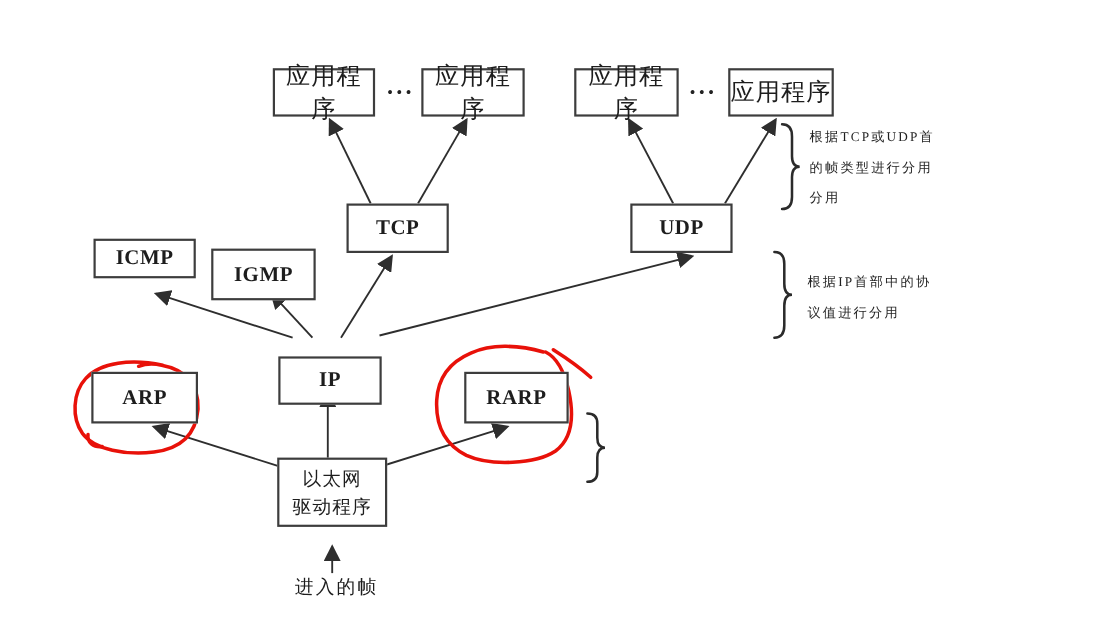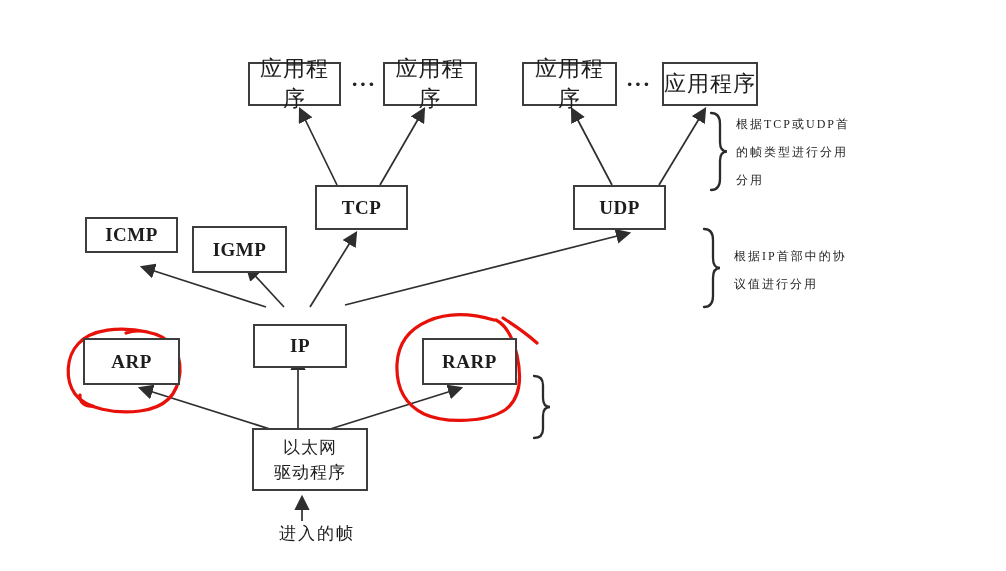--- a/index.html
+++ b/index.html
@@ -106,28 +106,28 @@
     <span class="lbl-en">IP</span>
   </div>
 
   <div class="node" style="left:83px;top:338px;width:97px;height:47px">
     <span class="lbl-en">ARP</span>
   </div>
   <div class="node" style="left:422px;top:338px;width:95px;height:47px">
     <span class="lbl-en">RARP</span>
   </div>
 
-  <div class="node" style="left:252px;top:428px;width:116px;height:63px">
+  <div class="node" style="left:252px;top:416px;width:100px;height:63px">
     <div class="twoline">
       <div>以太网</div>
       <div>驱动程序</div>
     </div>
   </div>
 
-  <div class="caption" style="left:279px;top:522px">进入的帧</div>
+  <div class="caption" style="left:268px;top:522px">进入的帧</div>
 
   <div class="ann" style="left:736px;top:110px">
     <div>根据TCP或UDP首</div>
     <div>的帧类型进行分用</div>
     <div>分用</div>
   </div>
 
   <div class="ann" style="left:734px;top:242px">
     <div>根据IP首部中的协</div>
     <div>议值进行分用</div>

